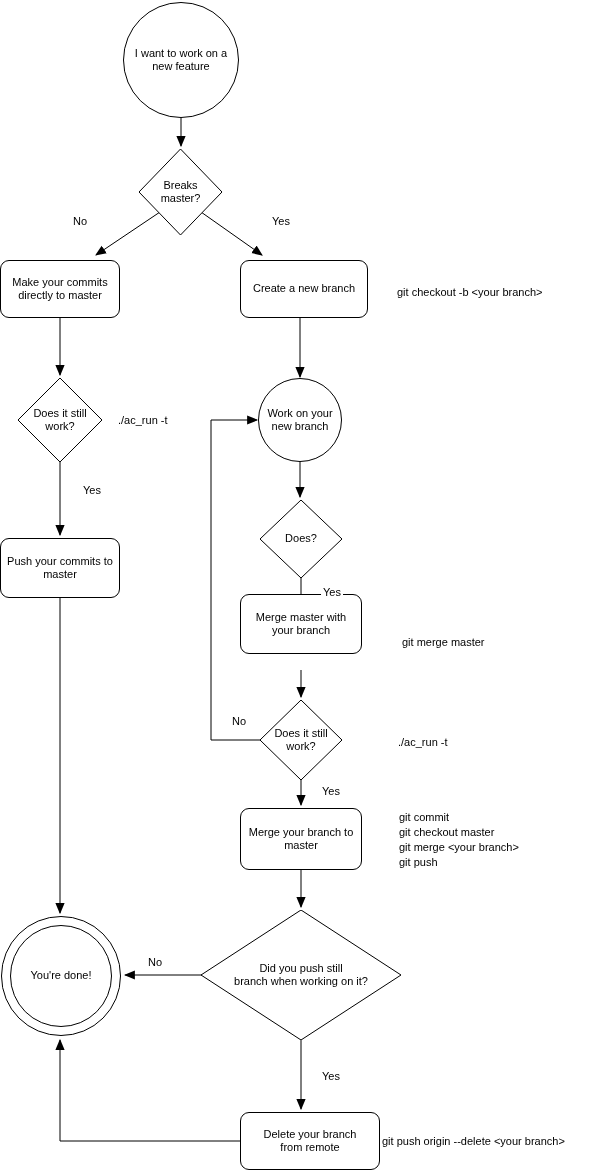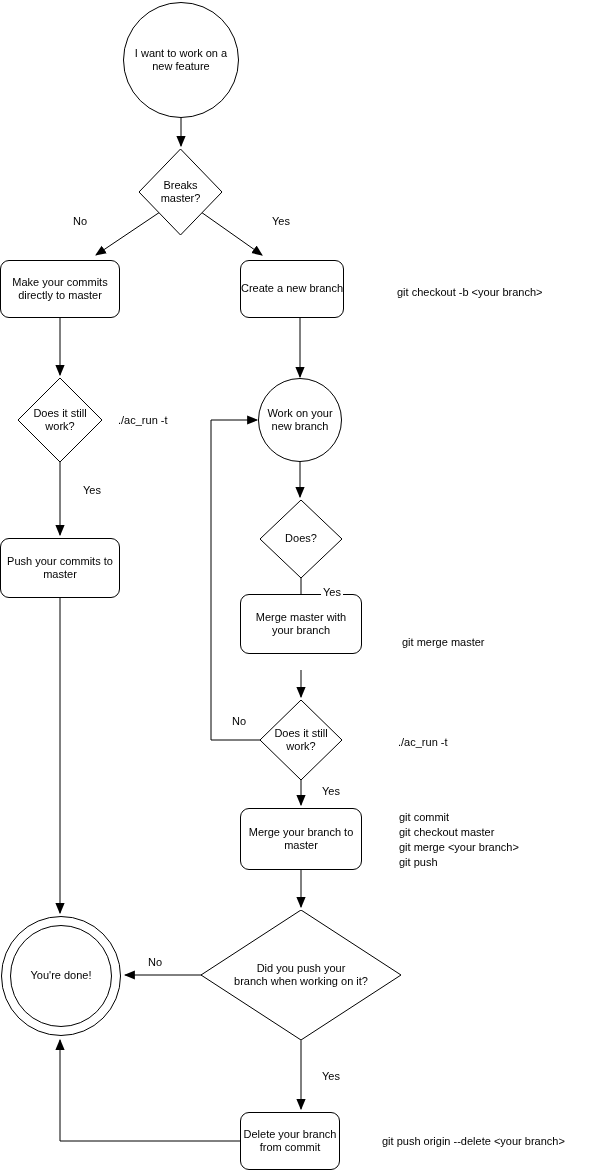--- a/index.html
+++ b/index.html
@@ -115,21 +115,21 @@
     </svg>
     <div class="ln">Breaks</div>
     <div class="ln">master?</div>
   </div>
 
   <div class="node rect" style="left:0px; top:260px; width:120px; height:58px;">
     <div class="ln">Make your commits</div>
     <div class="ln">directly to master</div>
   </div>
 
-  <div class="node rect" style="left:240px; top:260px; width:104px; height:58px;">
+  <div class="node rect" style="left:240px; top:260px; width:128px; height:58px;">
     <div class="ln">Create a new branch</div>
   </div>
 
   <div class="node diamond" style="left:18px; top:378px; width:84px; height:84px;">
     <svg viewBox="0 0 100 100" preserveAspectRatio="none">
       <polygon points="50,0 100,50 50,100 0,50" fill="#ffffff" stroke="#000000" vector-effect="non-scaling-stroke"></polygon>
     </svg>
     <div class="ln">Does it still</div>
     <div class="ln">work?</div>
   </div>
@@ -166,31 +166,31 @@
 
   <div class="node rect" style="left:240px; top:808px; width:122px; height:62px;">
     <div class="ln">Merge your branch to</div>
     <div class="ln">master</div>
   </div>
 
   <div class="node diamond" style="left:201px; top:910px; width:200px; height:130px;">
     <svg viewBox="0 0 100 100" preserveAspectRatio="none">
       <polygon points="50,0 100,50 50,100 0,50" fill="#ffffff" stroke="#000000" vector-effect="non-scaling-stroke"></polygon>
     </svg>
-    <div class="ln">Did you push your</div>
+    <div class="ln">Did you push still</div>
     <div class="ln">branch when working on it?</div>
   </div>
 
   <div class="node double-circle" style="left:1px; top:916px; width:120px; height:120px;">
     <div class="ln">You're done!</div>
   </div>
 
-  <div class="node rect" style="left:240px; top:1112px; width:100px; height:58px;">
+  <div class="node rect" style="left:240px; top:1112px; width:140px; height:58px;">
     <div class="ln">Delete your branch</div>
-    <div class="ln">from commit</div>
+    <div class="ln">from remote</div>
   </div>
 
   <span class="edge-label" style="left:80px; top:221px;">No</span>
   <span class="edge-label" style="left:281px; top:221px;">Yes</span>
   <span class="edge-label" style="left:92px; top:490px;">Yes</span>
   <span class="edge-label" style="left:332px; top:592px;">Yes</span>
   <span class="edge-label" style="left:239px; top:721px;">No</span>
   <span class="edge-label" style="left:331px; top:791px;">Yes</span>
   <span class="edge-label" style="left:155px; top:962px;">No</span>
   <span class="edge-label" style="left:331px; top:1076px;">Yes</span>

